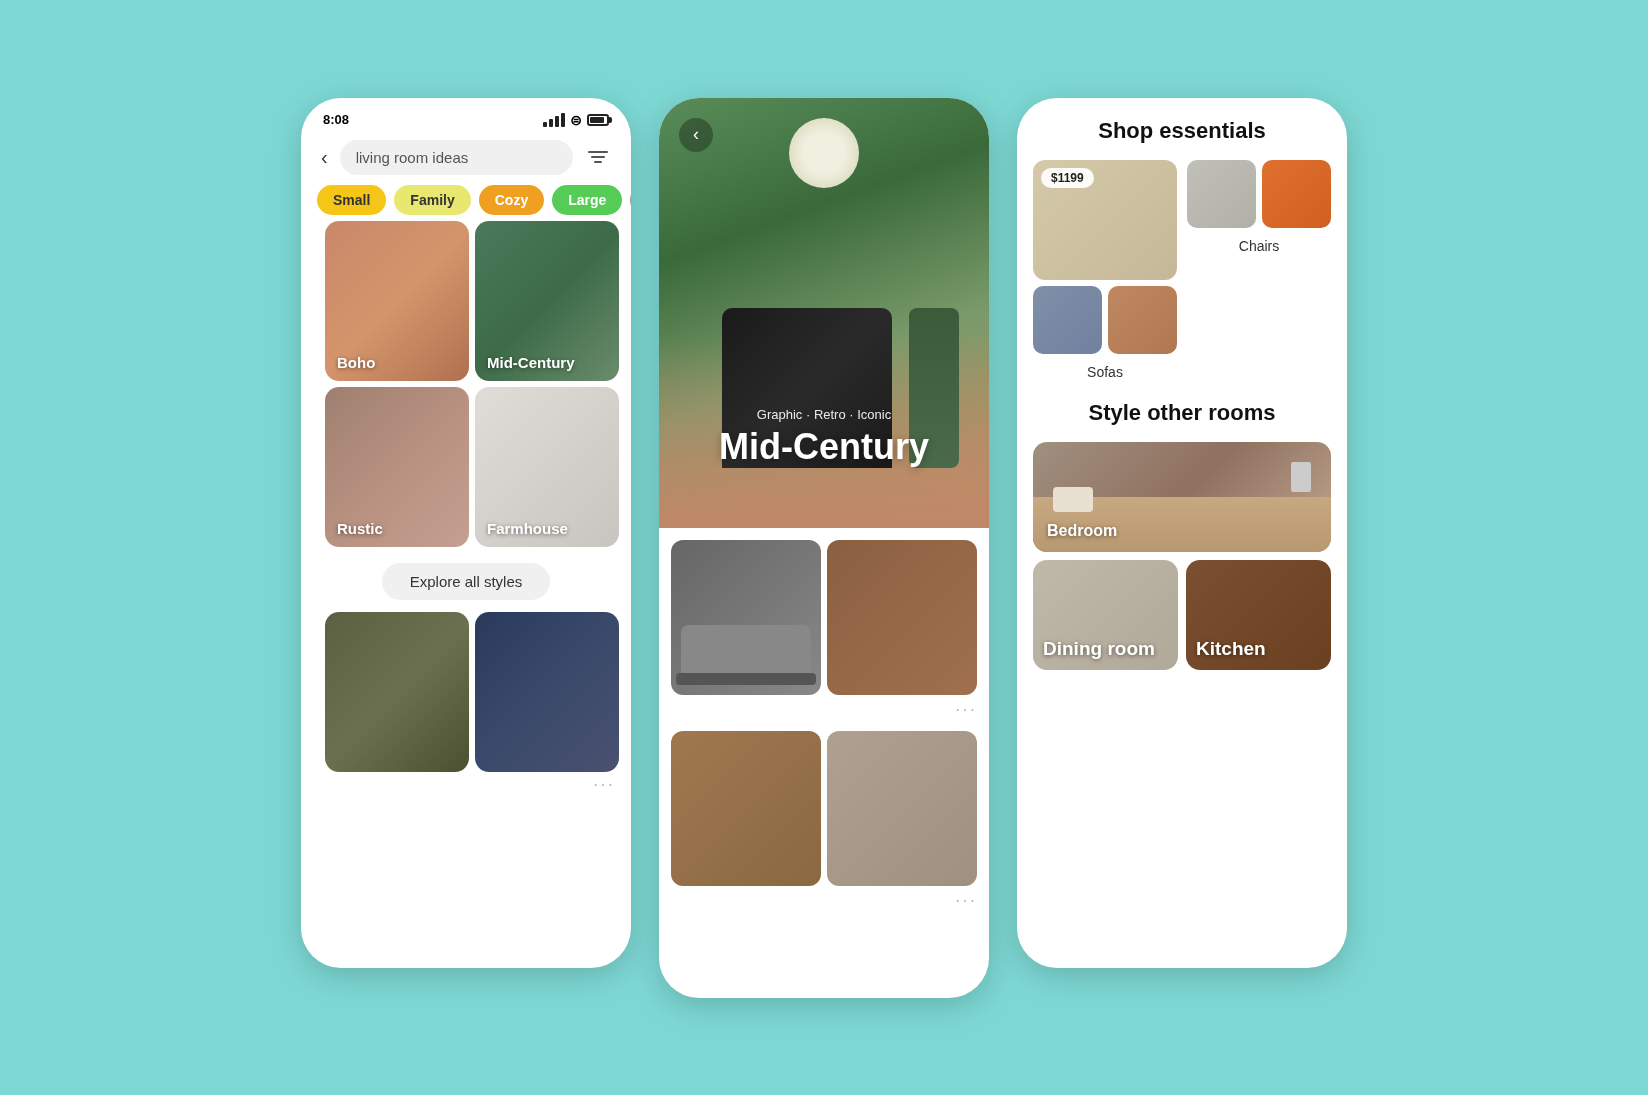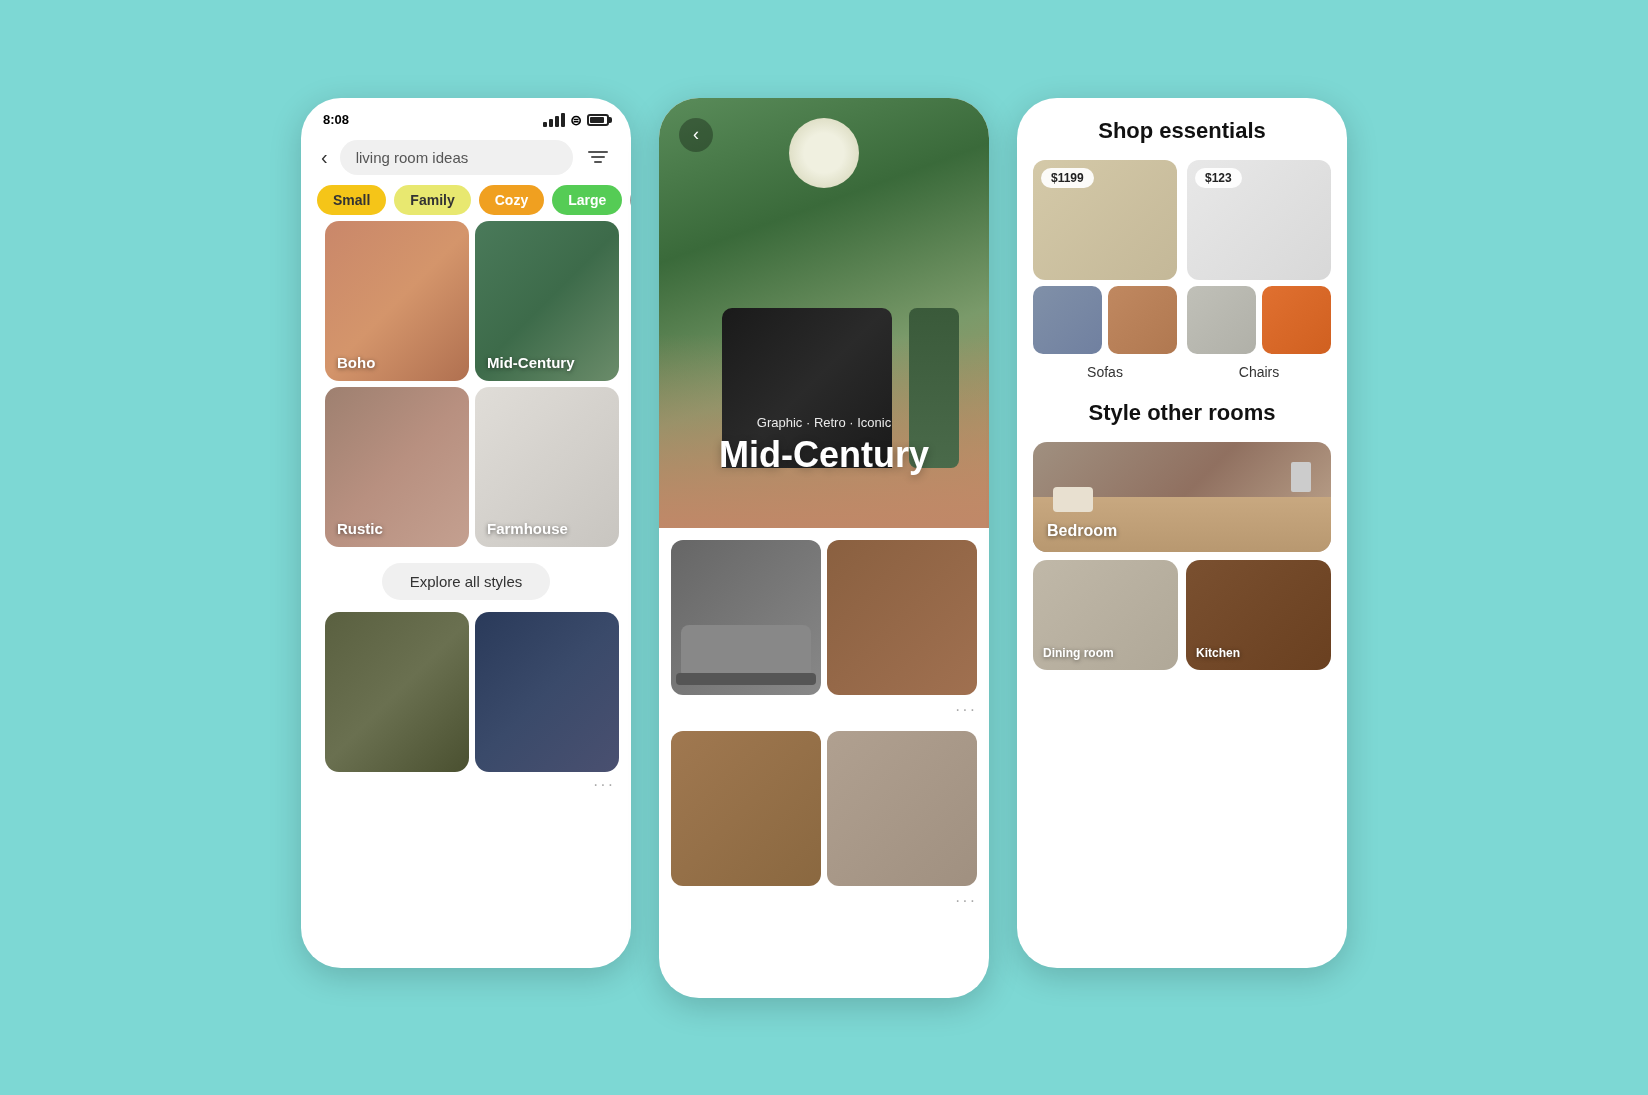--- a/index.html
+++ b/index.html
@@ -223,21 +223,21 @@
       position: absolute;
       top: 20px;
       left: 50%;
       transform: translateX(-50%);
       width: 70px; height: 70px;
       background: radial-gradient(circle, #f0f0e0 40%, #d0d0b0 100%);
       border-radius: 50%;
     }
     .hero-text-overlay {
       position: absolute;
-      bottom: 52px;
+      bottom: 60px;
       left: 50%;
       transform: translateX(-50%);
       text-align: center;
       color: #fff;
       z-index: 3;
       white-space: nowrap;
     }
     .hero-subtitle {
       font-size: 13px;
       font-weight: 400;
@@ -375,21 +375,21 @@
     .room-item-half {
       border-radius: 14px;
       overflow: hidden;
       position: relative;
       height: 110px;
     }
     .room-item-half .room-label {
       position: absolute;
       bottom: 10px; left: 10px;
       color: #fff;
-      font-size: 12px;
+      font-size: 19px;
       font-weight: 600;
       text-shadow: 0 1px 4px rgba(0,0,0,0.5);
     }
 
     
     .r-bedroom { background: linear-gradient(135deg, #a09080 0%, #907060 50%, #c0a890 100%); padding-left: 8px; }
     .r-dining { background: linear-gradient(135deg, #c0b8a8 0%, #b0a898 100%); }
     .r-kitchen { background: linear-gradient(135deg, #7a5030 0%, #6a4020 100%); }
 
     
@@ -528,23 +528,20 @@
             <span class="price-badge">$1199</span>
           </div>
           <div class="shop-sub-items">
             <div class="shop-sub-item s-sofa-1"></div>
             <div class="shop-sub-item s-sofa-2"></div>
           </div>
           <div class="shop-label">Sofas</div>
         </div>
 
         <div class="shop-col">
-          <div class="shop-main-item s-chair-main">
-            <span class="price-badge">$123</span>
-          </div>
           <div class="shop-sub-items">
             <div class="shop-sub-item s-chair-1"></div>
             <div class="shop-sub-item s-chair-2"></div>
           </div>
           <div class="shop-label">Chairs</div>
         </div>
       </div>
 
       <h2 class="section-title" style="margin-top:20px;">Style other rooms</h2>
 

